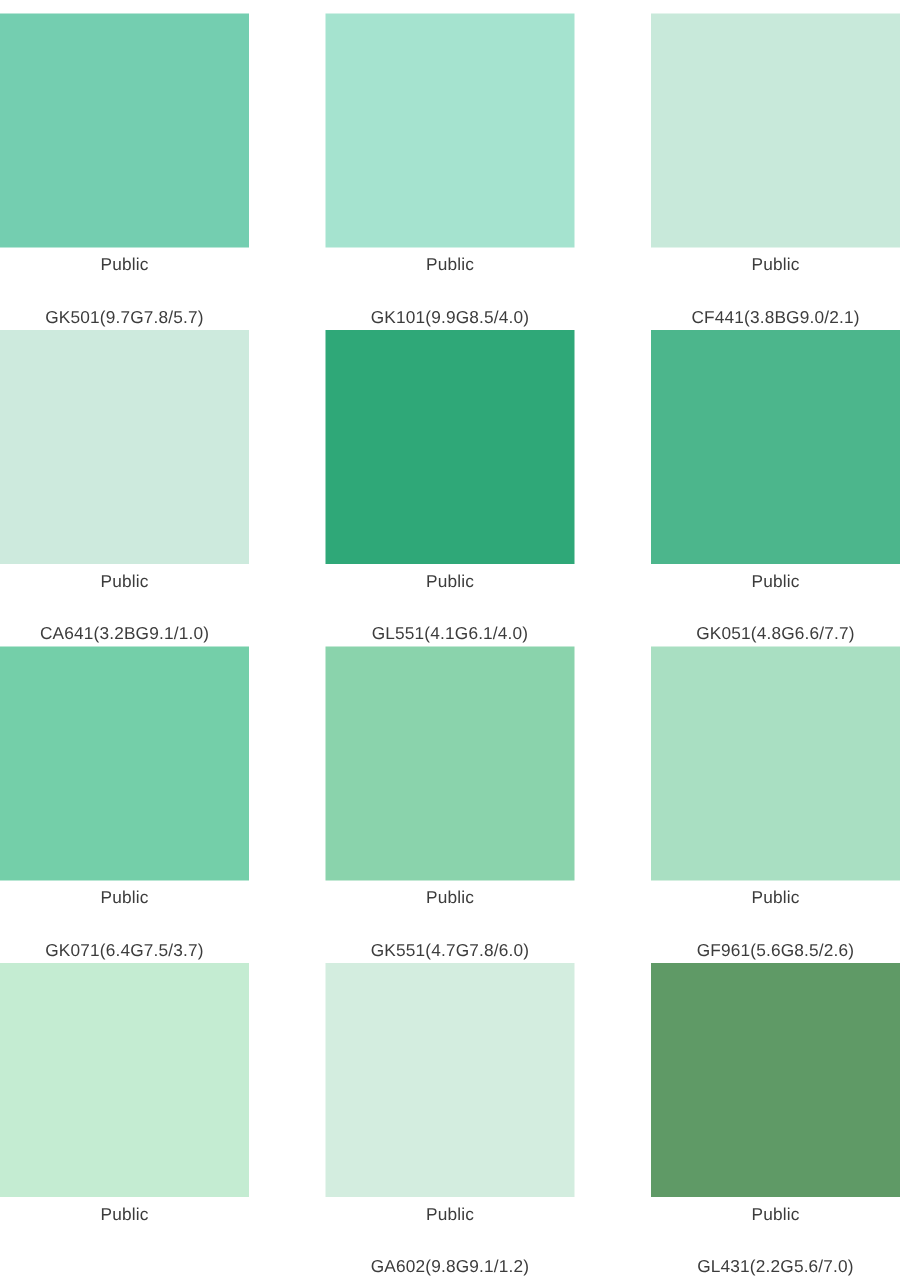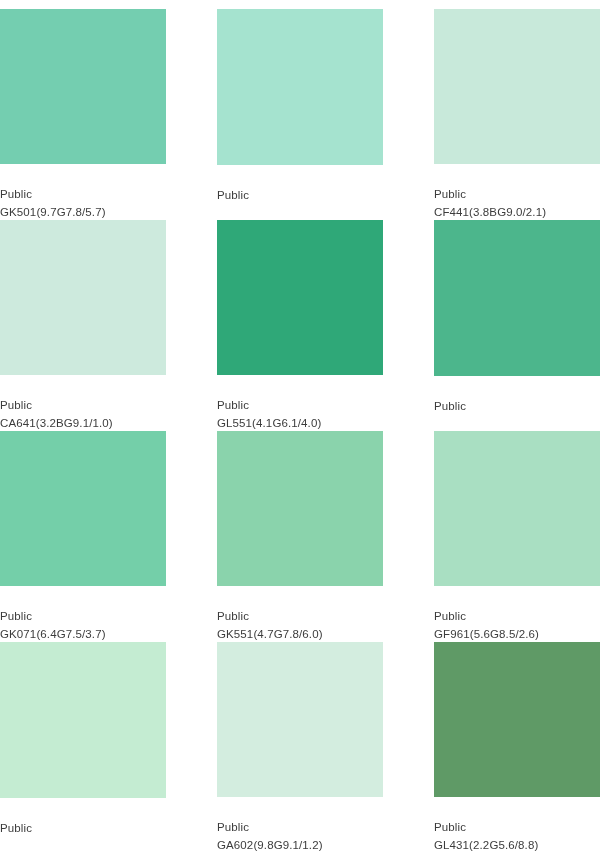--- a/index.html
+++ b/index.html
@@ -23,52 +23,54 @@
     display: flex;
     flex-direction: column;
     width: 166px;
   }
   .swatch-chip {
     width: 166px;
     height: 156px;
     display: block;
   }
   .swatch-meta {
-    padding-top: 23px;
+    padding-top: 5px;
     line-height: 15px;
+    text-align: center;
   }
   .swatch-access {
     display: block;
     font-size: 11.5px;
     color: #3c3c3c;
     letter-spacing: 0.01em;
   }
   .swatch-code {
     display: block;
     font-size: 11.5px;
     color: #3c3c3c;
     letter-spacing: 0.01em;
-    margin-top: 3px;
+    margin-top: 20px;
   }
 </style>
 </head>
 <body>
 
 <div id="swatch-grid">
     <div class="swatch-cell">
       <div class="swatch-chip" style="background-color: rgb(116, 206, 176);"></div>
       <div class="swatch-meta">
         <span class="swatch-access">Public</span>
         <span class="swatch-code">GK501(9.7G7.8/5.7)</span>
       </div>
     </div>
     <div class="swatch-cell">
       <div class="swatch-chip" style="background-color: rgb(165, 227, 207);"></div>
       <div class="swatch-meta">
         <span class="swatch-access">Public</span>
+        <span class="swatch-code">GK101(9.9G8.5/4.0)</span>
       </div>
     </div>
     <div class="swatch-cell">
       <div class="swatch-chip" style="background-color: rgb(200, 233, 218);"></div>
       <div class="swatch-meta">
         <span class="swatch-access">Public</span>
         <span class="swatch-code">CF441(3.8BG9.0/2.1)</span>
       </div>
     </div>
     <div class="swatch-cell">
@@ -82,20 +84,21 @@
       <div class="swatch-chip" style="background-color: rgb(47, 168, 120);"></div>
       <div class="swatch-meta">
         <span class="swatch-access">Public</span>
         <span class="swatch-code">GL551(4.1G6.1/4.0)</span>
       </div>
     </div>
     <div class="swatch-cell">
       <div class="swatch-chip" style="background-color: rgb(76, 182, 140);"></div>
       <div class="swatch-meta">
         <span class="swatch-access">Public</span>
+        <span class="swatch-code">GK051(4.8G6.6/7.7)</span>
       </div>
     </div>
     <div class="swatch-cell">
       <div class="swatch-chip" style="background-color: rgb(116, 207, 169);"></div>
       <div class="swatch-meta">
         <span class="swatch-access">Public</span>
         <span class="swatch-code">GK071(6.4G7.5/3.7)</span>
       </div>
     </div>
     <div class="swatch-cell">
@@ -122,16 +125,16 @@
       <div class="swatch-chip" style="background-color: rgb(211, 237, 223);"></div>
       <div class="swatch-meta">
         <span class="swatch-access">Public</span>
         <span class="swatch-code">GA602(9.8G9.1/1.2)</span>
       </div>
     </div>
     <div class="swatch-cell">
       <div class="swatch-chip" style="background-color: rgb(95, 154, 102);"></div>
       <div class="swatch-meta">
         <span class="swatch-access">Public</span>
-        <span class="swatch-code">GL431(2.2G5.6/8.8)</span>
+        <span class="swatch-code">GL431(2.2G5.6/7.0)</span>
       </div>
     </div>
   </div>
 
 </body></html>

